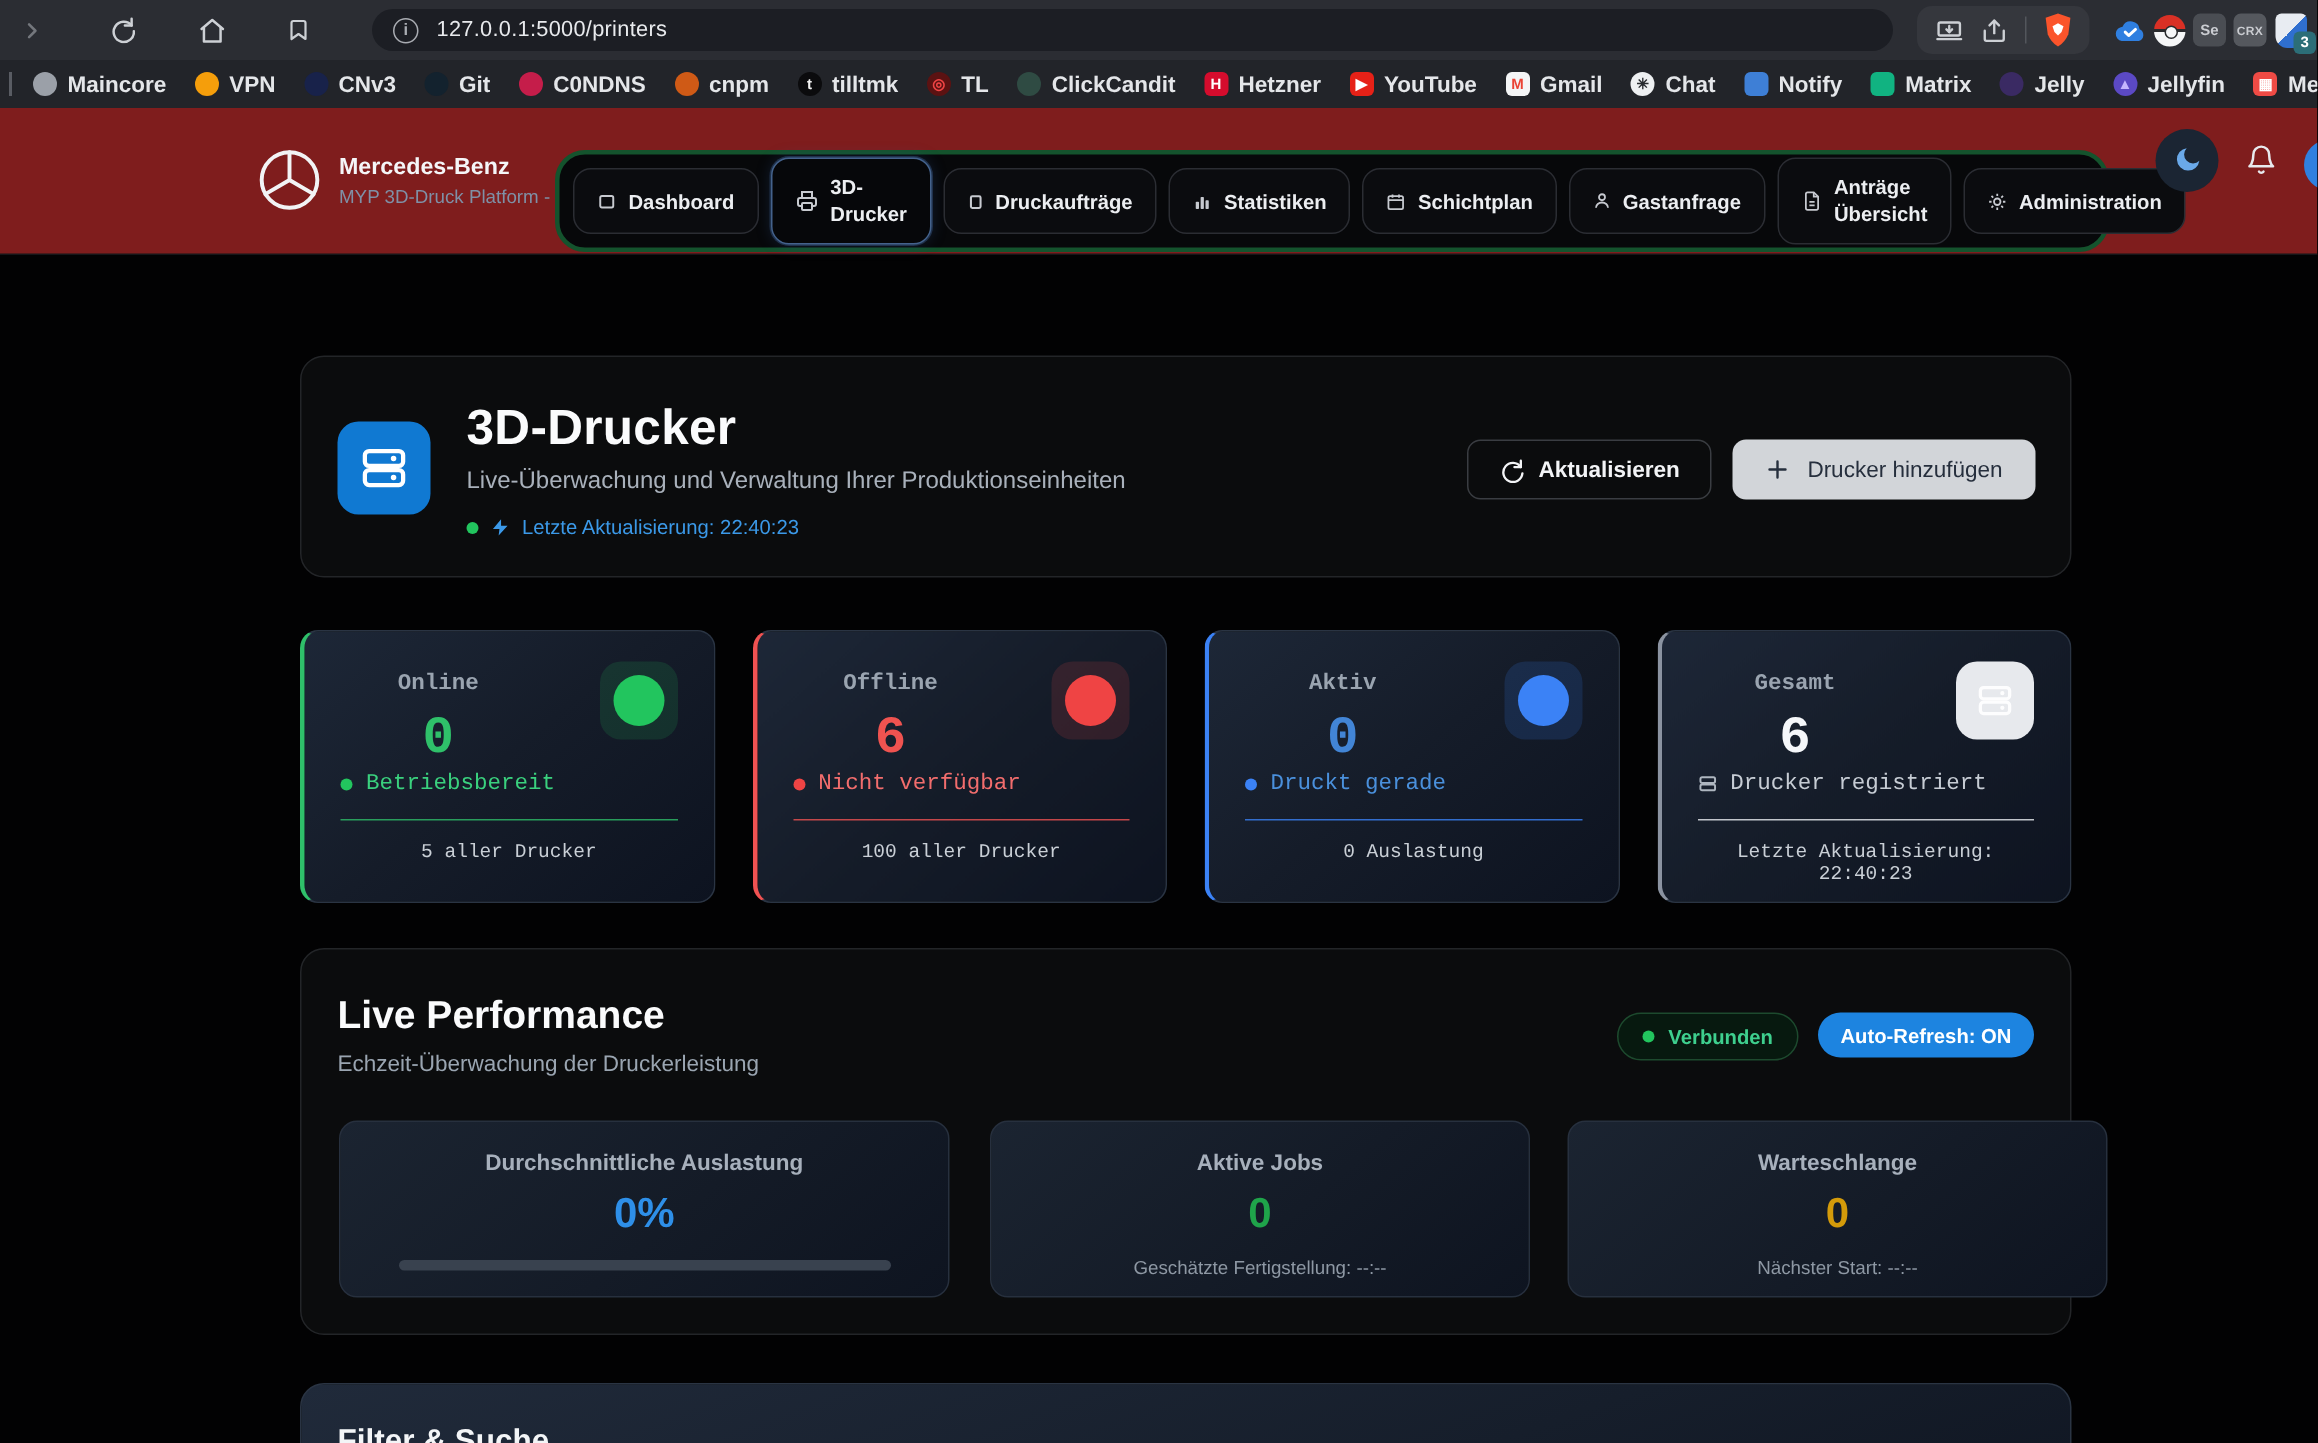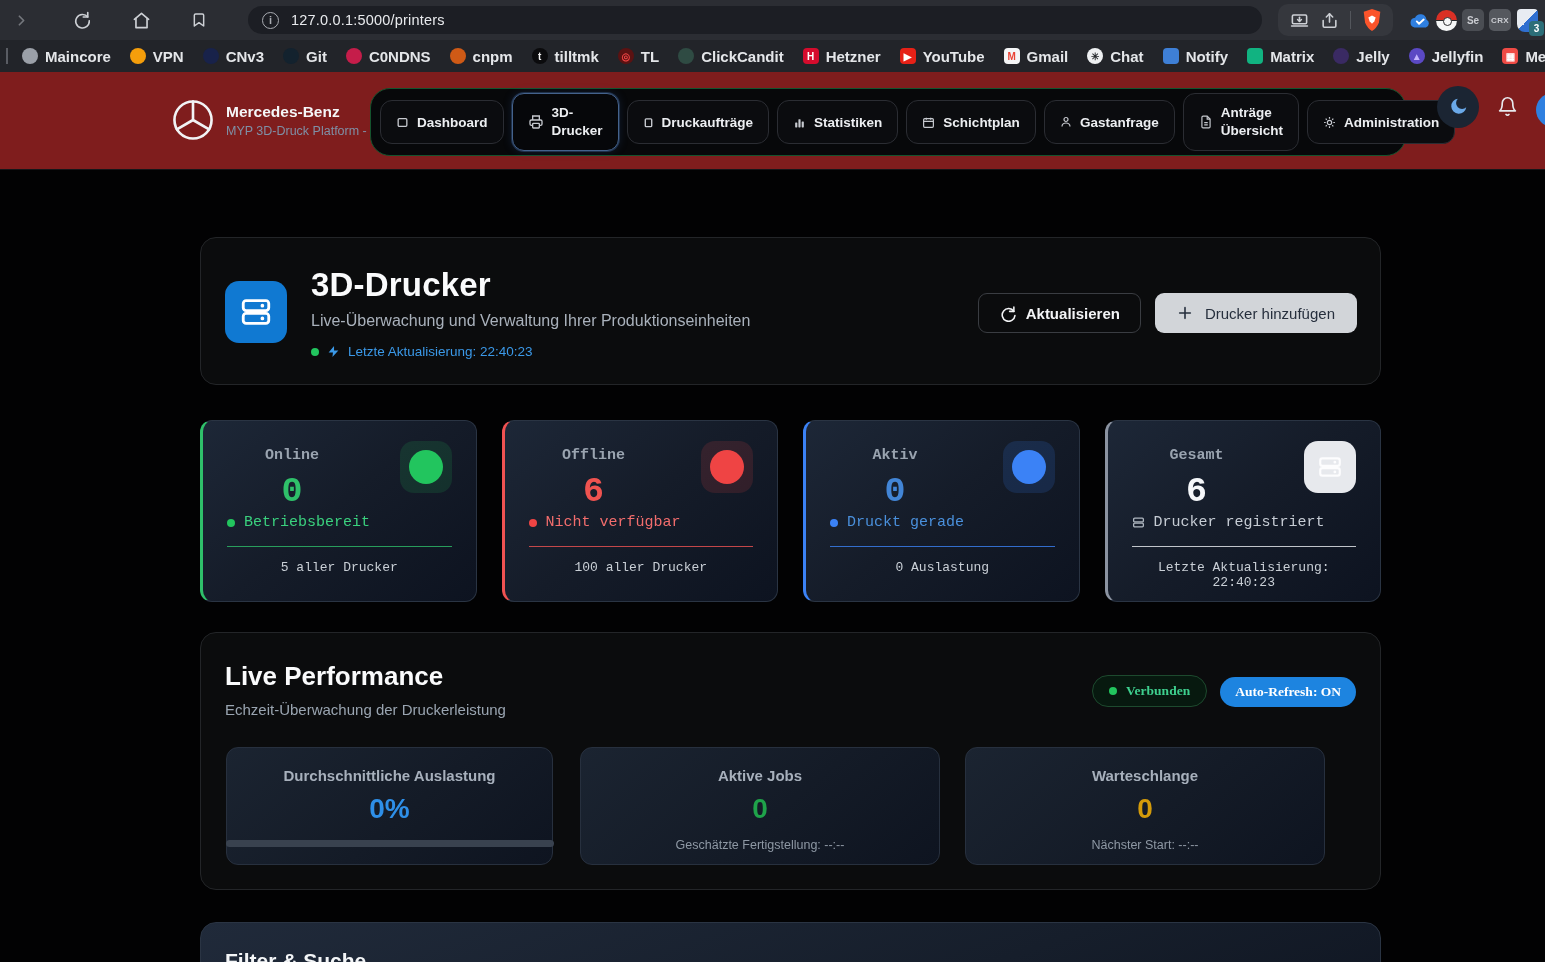--- a/index.html
+++ b/index.html
@@ -46,22 +46,22 @@
   .bm-label { color:#e4e6e9; font-size:15px; font-weight:700; white-space:nowrap; }
 
   
   .appheader { position:absolute; top:72px; left:0; width:100%; height:98px; background:#7f1d1d;
     border-bottom:1px solid #151619; }
   .brand { position:absolute; left:172px; top:27px; display:flex; align-items:center; gap:12px; }
   .mb-logo { width:42px; height:42px; color:#f2f3f5; }
   .brand-title { color:#f5f6f8; font-size:15.5px; font-weight:700; }
   .brand-sub { color:#7f90a6; font-size:12.5px; margin-top:3px; }
 
-  .navbox { position:absolute; left:370px; top:16px; width:1036px; height:68px;
-    border:1px solid #14532d; background:#07080a; border-radius:20px;
+  .navbox { position:absolute; left:370px; top:28px; width:1036px; height:68px;
+    border:3px solid #14532d; background:#07080a; border-radius:20px;
     display:flex; align-items:center; padding:0 9px; gap:8px; }
   .pill { display:flex; align-items:center; gap:8px; border:1px solid #2b2d33; background:#0b0c0f;
     border-radius:12px; padding:0 15px; height:44px; color:#eceef1; font-size:13.5px; font-weight:700;
     white-space:nowrap; }
   .pill .pico { color:#c7cad0; display:flex; }
   .pill.tall { height:58px; }
   .pill.active { height:58px; border-color:#44628c; box-shadow:0 0 0 1px rgba(70,110,170,.35), 0 0 10px rgba(50,90,160,.25); background:#06070a; }
   .pill .two { display:flex; flex-direction:column; line-height:1.35; }
 
   .theme-toggle { position:absolute; left:1437px; top:14px; width:42px; height:42px; border-radius:50%;
@@ -125,30 +125,30 @@
   .stat-div { height:1px; margin-top:15px; }
   .stat.green .stat-div { background:rgba(46,190,105,.8); }
   .stat.red   .stat-div { background:rgba(240,82,82,.8); }
   .stat.blue  .stat-div { background:rgba(59,130,246,.8); }
   .stat.gray  .stat-div { background:rgba(223,227,232,.85); }
   .stat-foot { text-align:center; color:#c9cfd6; font-size:13px; margin-top:13px; }
 
   .live { position:absolute; left:200px; top:462px; width:1181px; height:258px; }
   .live-title { position:absolute; left:24px; top:28px; color:#fafbfc; font-size:26px; font-weight:700; }
   .live-sub { position:absolute; left:24px; top:68px; color:#9aa5b1; font-size:15px; }
-  .live-badges { position:absolute; right:24px; top:42px; display:flex; gap:13px; align-items:flex-end;font-family:Liberation Serif, serif; }
+  .live-badges { position:absolute; right:24px; top:42px; display:flex; gap:13px; align-items:flex-start; }
   .badge-conn { display:flex; align-items:center; gap:9px; height:32px; padding:0 16px; border-radius:16px;
     background:#07190f; border:1px solid #1d4a2e; color:#3ecf8e; font-size:13.5px; font-weight:700; }
   .badge-auto { height:30px; padding:0 15px; border-radius:15px; background:#1d84e0; color:#fff;
     font-size:13.5px; font-weight:700; display:flex; align-items:center; }
   .perf-row { position:absolute; left:25px; top:114px; display:flex; }
   .perf { height:118px; border-radius:12px; border:1px solid #27303e;
     background:linear-gradient(140deg,#1b2431 0%, #141b27 55%, #0e1420 100%);
     display:flex; flex-direction:column; align-items:center; padding-top:19px; }
-  .perf1 { width:327px; margin-right:27px; }
+  .perf1 { width:407px; margin-right:27px; }
   .perf2 { width:360px; margin-right:25px; }
   .perf3 { width:360px; }
   .perf-label { color:#a7b0bc; font-size:15px; font-weight:700; }
   .perf-value { font-size:28px; font-weight:700; margin-top:9px; }
   .perf1 .perf-value { color:#2e8fe8; }
   .perf2 .perf-value { color:#1fa34a; }
   .perf3 .perf-value { color:#d49b0a; }
   .perf-track { width:328px; height:7px; border-radius:4px; background:#39424f; margin-top:15px; overflow:hidden; }
   .perf-fill { height:100%; background:#2e8fe8; border-radius:4px; }
   .perf-foot { color:#8e98a4; font-size:12.5px; margin-top:13px; }

